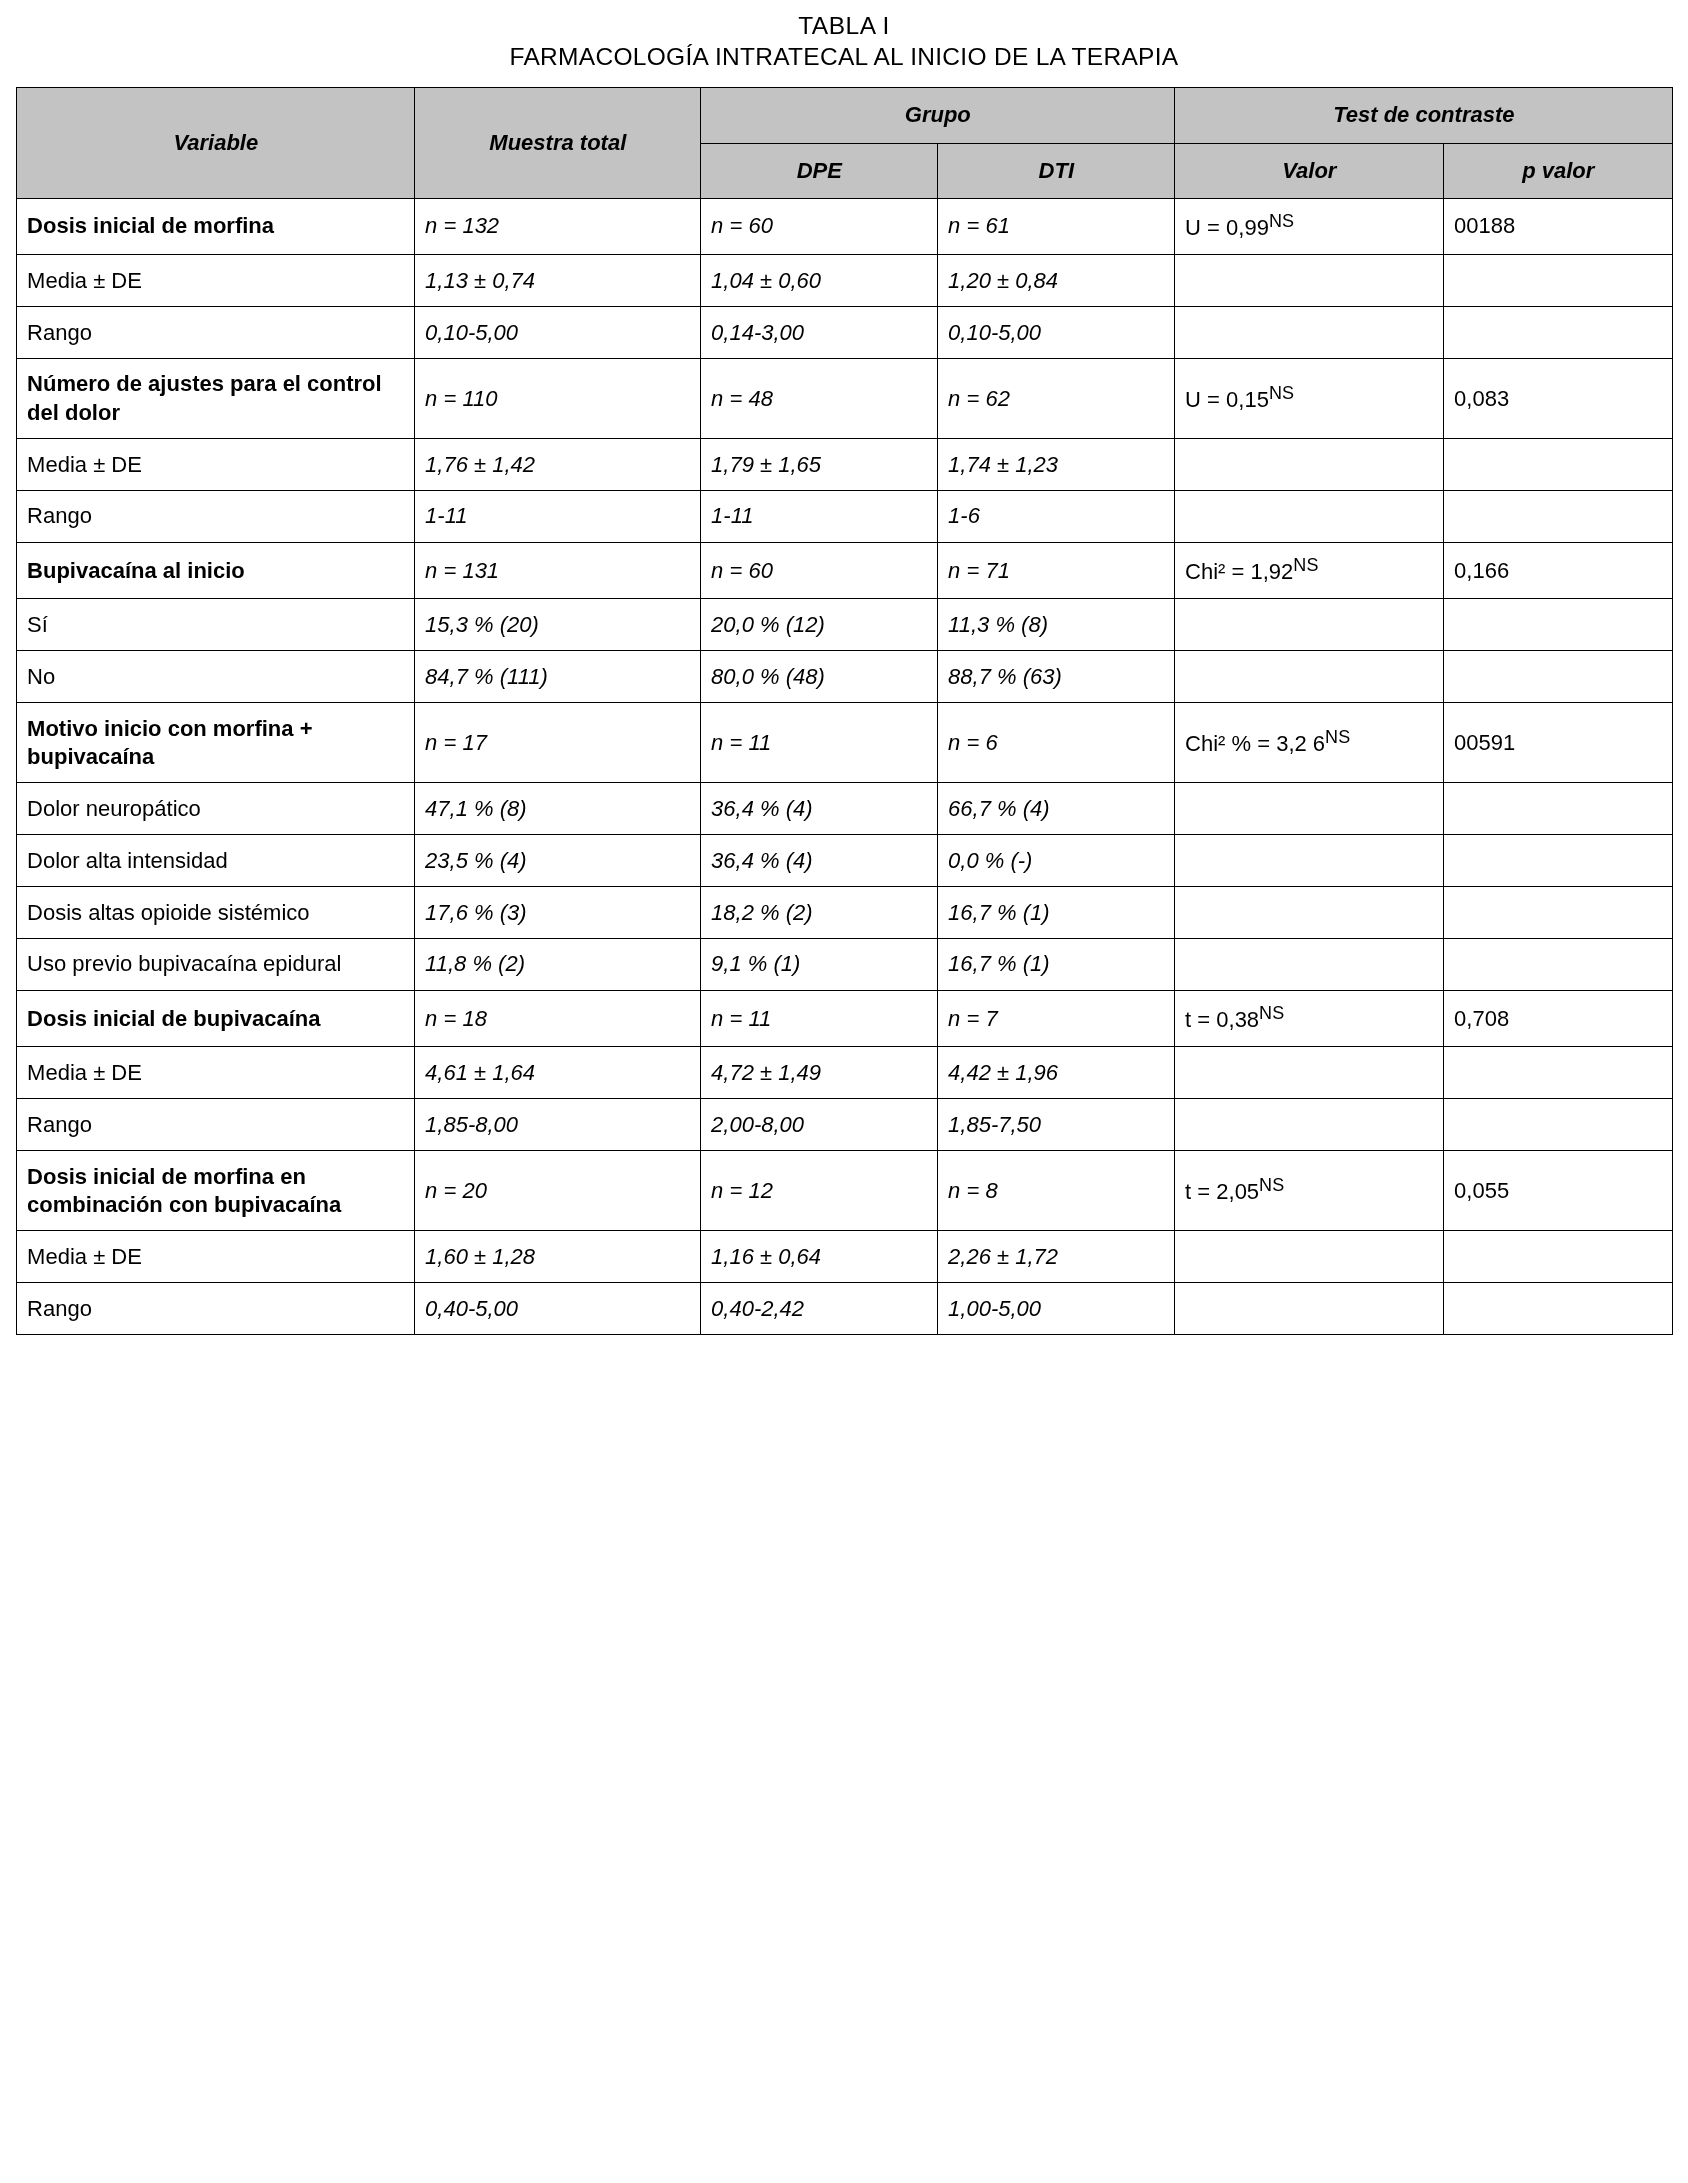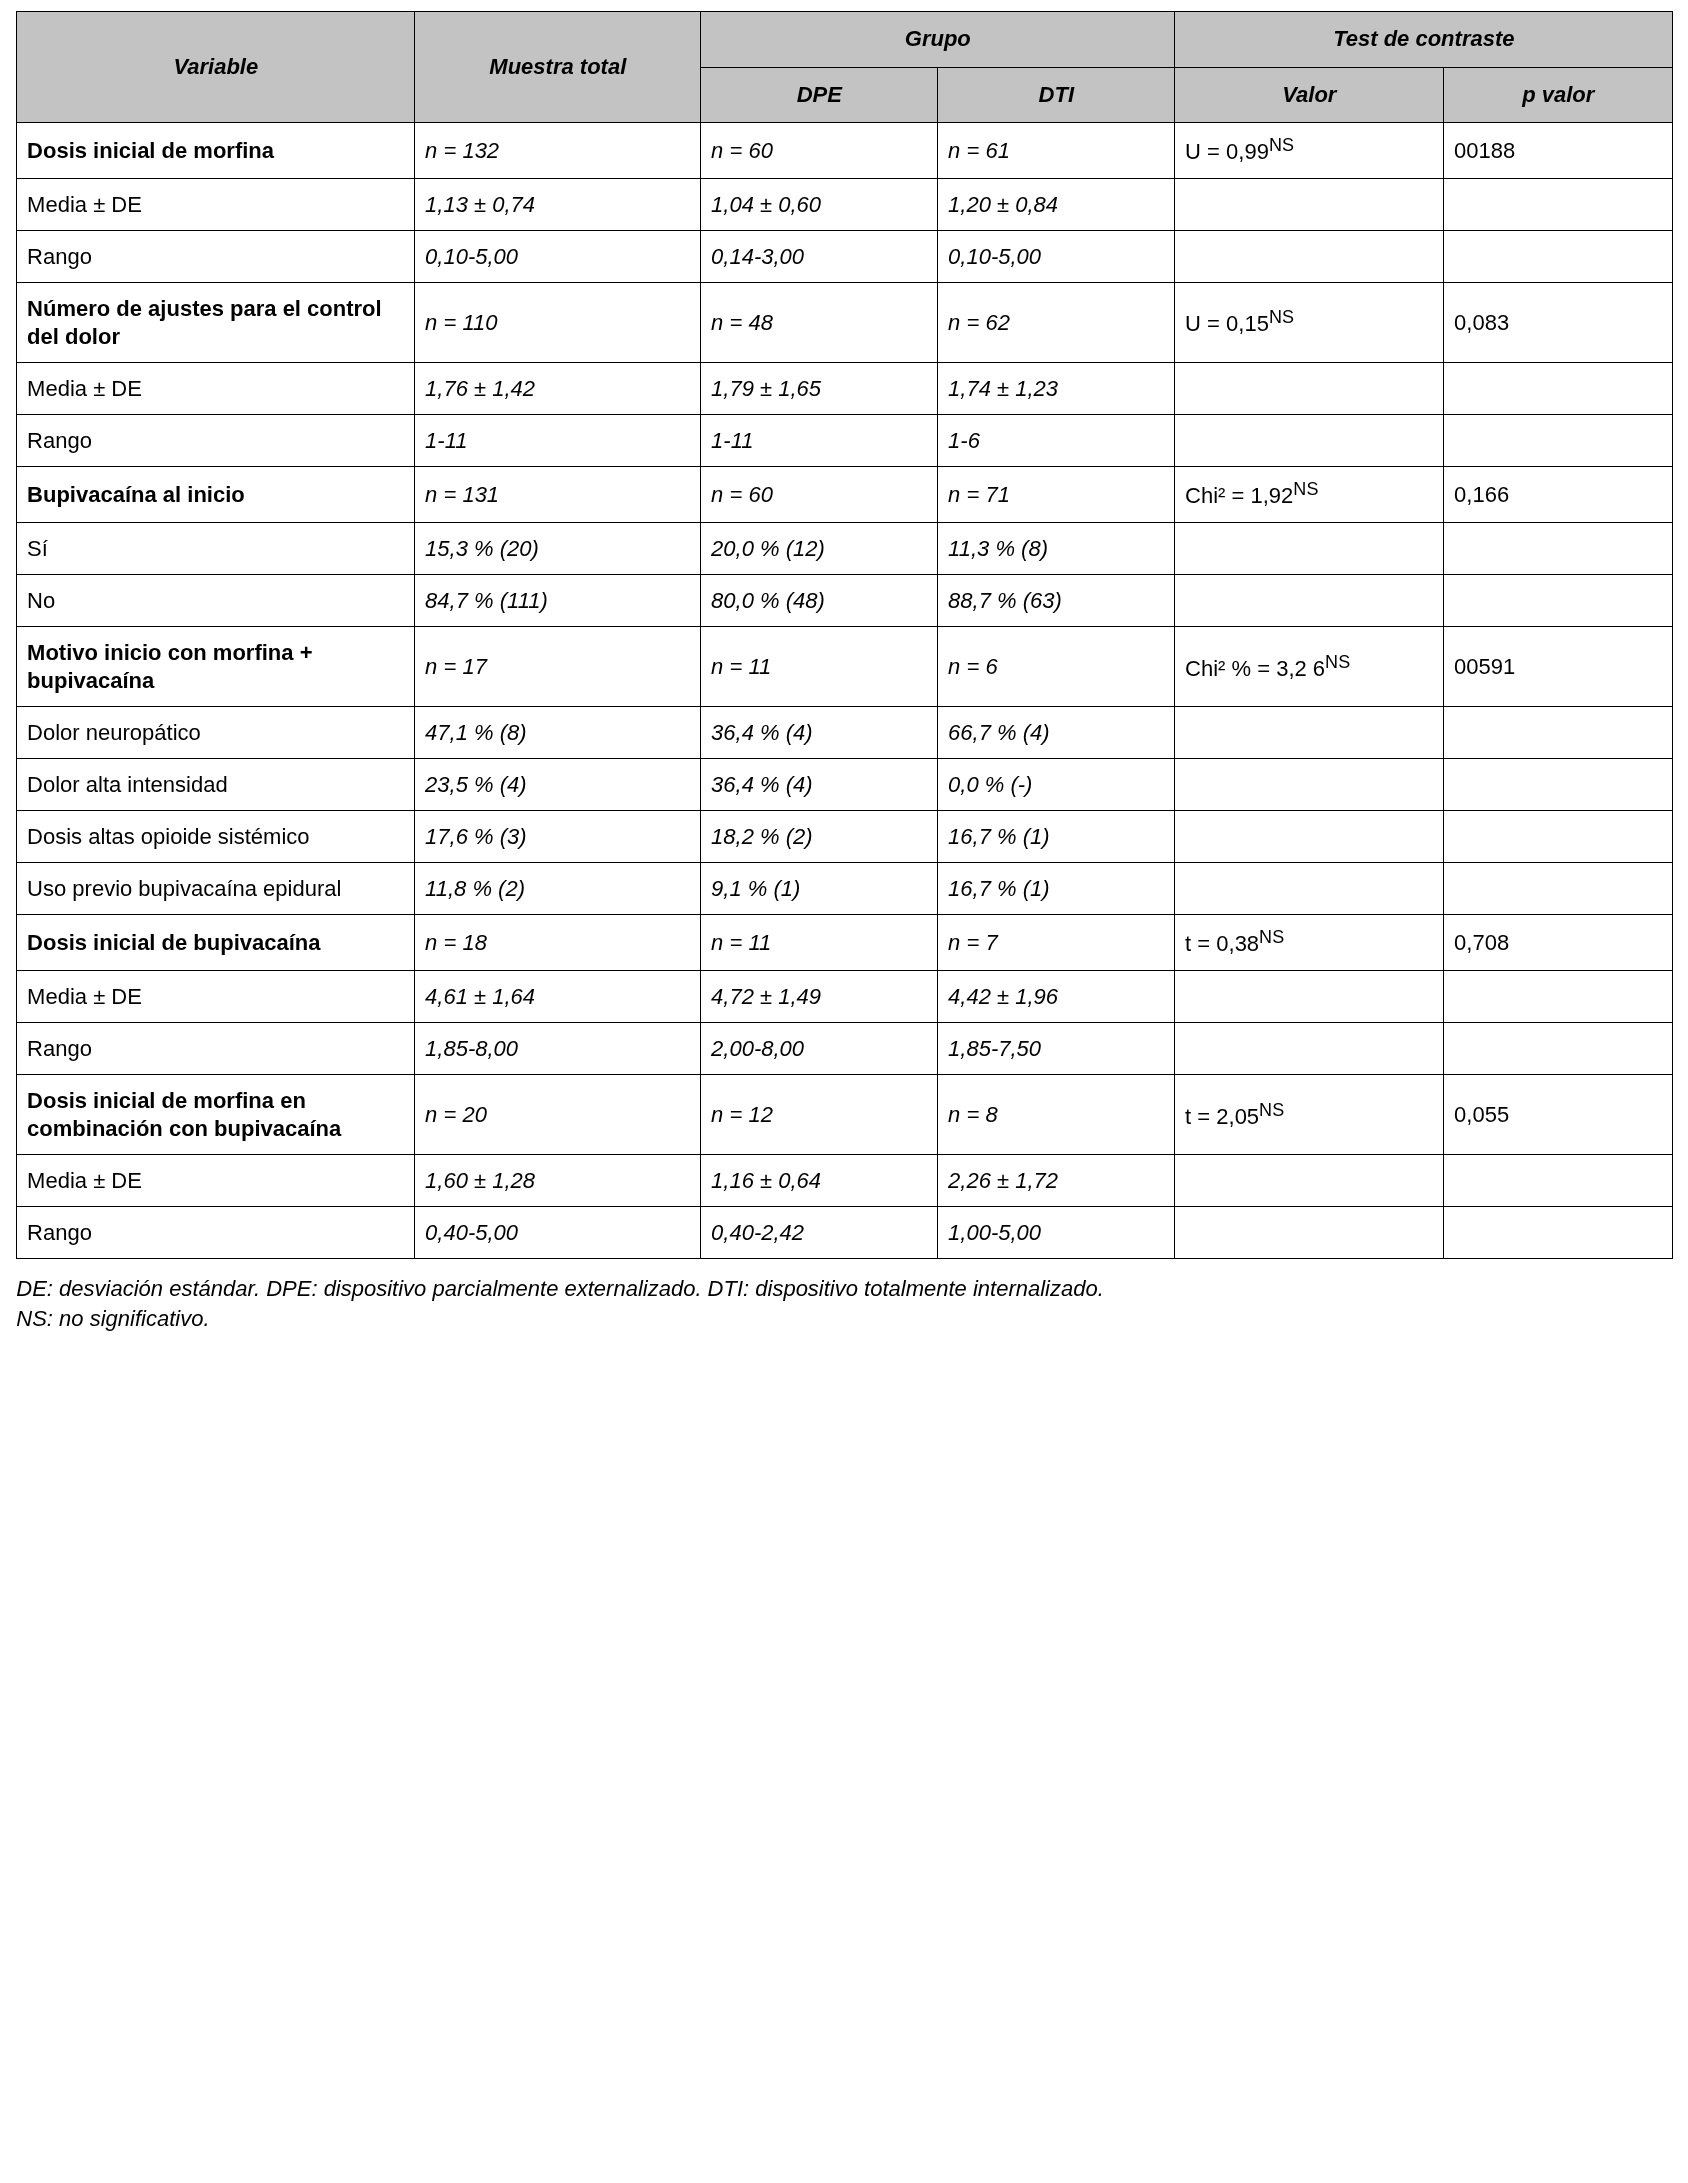--- a/index.html
+++ b/index.html
@@ -92,20 +92,24 @@
   col.c2 { width: 237px; }
   col.c3 { width: 237px; }
   col.c4 { width: 269px; }
   col.c5 { width: 229px; }
 </style>
 </head>
 <body>
 
 <div class="page">
 
+  <div class="title-block">
+    <div class="title-line1">TABLA I</div>
+    <div class="title-line2">FARMACOLOGÍA INTRATECAL AL INICIO DE LA TERAPIA</div>
+  </div>
 
   <table class="tabla">
     <colgroup>
       <col class="c0">
         <col class="c1">
         <col class="c2">
         <col class="c3">
         <col class="c4">
         <col class="c5">
     </colgroup>
@@ -280,19 +284,15 @@
           <td class="label">Rango</td>
           <td class="val">0,40-5,00</td>
           <td class="val">0,40-2,42</td>
           <td class="val">1,00-5,00</td>
           <td class="test"></td>
           <td class="pval"></td>
         </tr>
       </tbody>
   </table>
 
-  <div class="footnote">
-    <div>DE: desviación estándar. DPE: dispositivo parcialmente externalizado. DTI: dispositivo totalmente internalizado.</div>
-    <div>NS: no significativo.</div>
-  </div>
 
 </div>
 
 
 </body></html>

